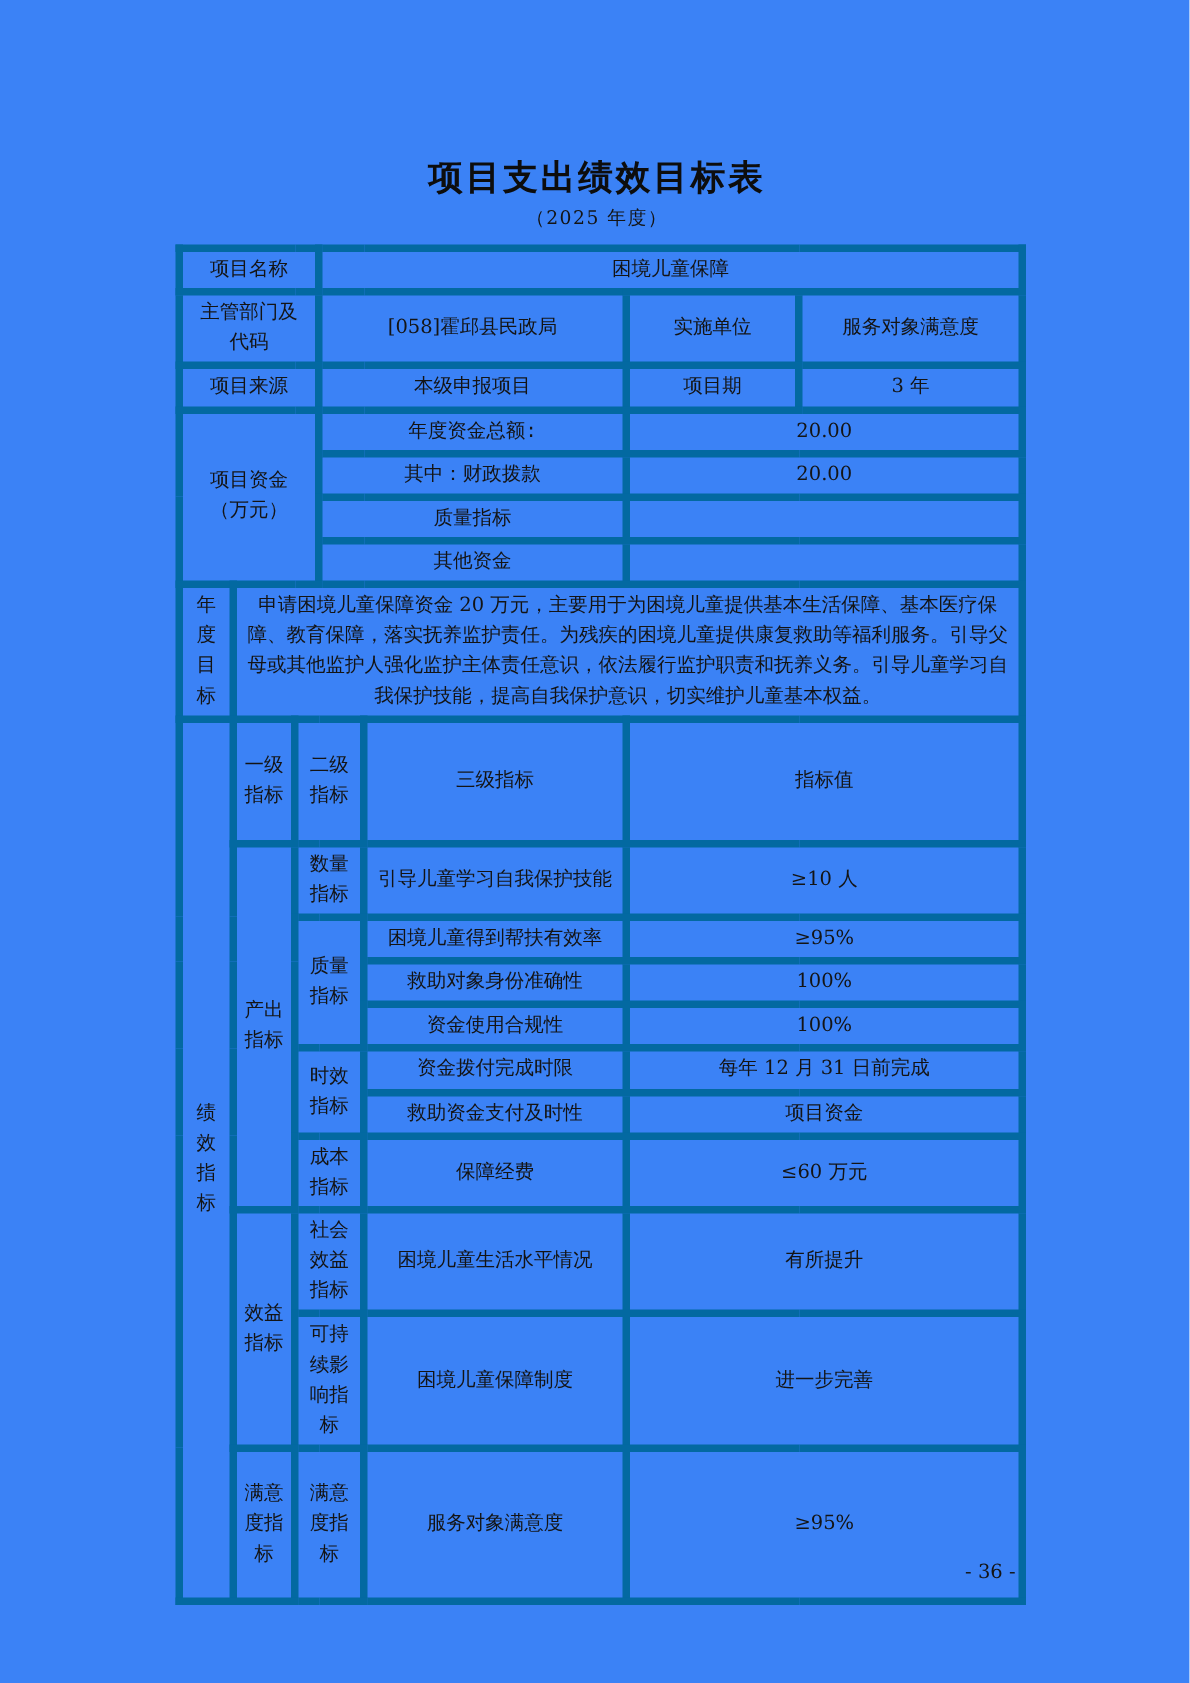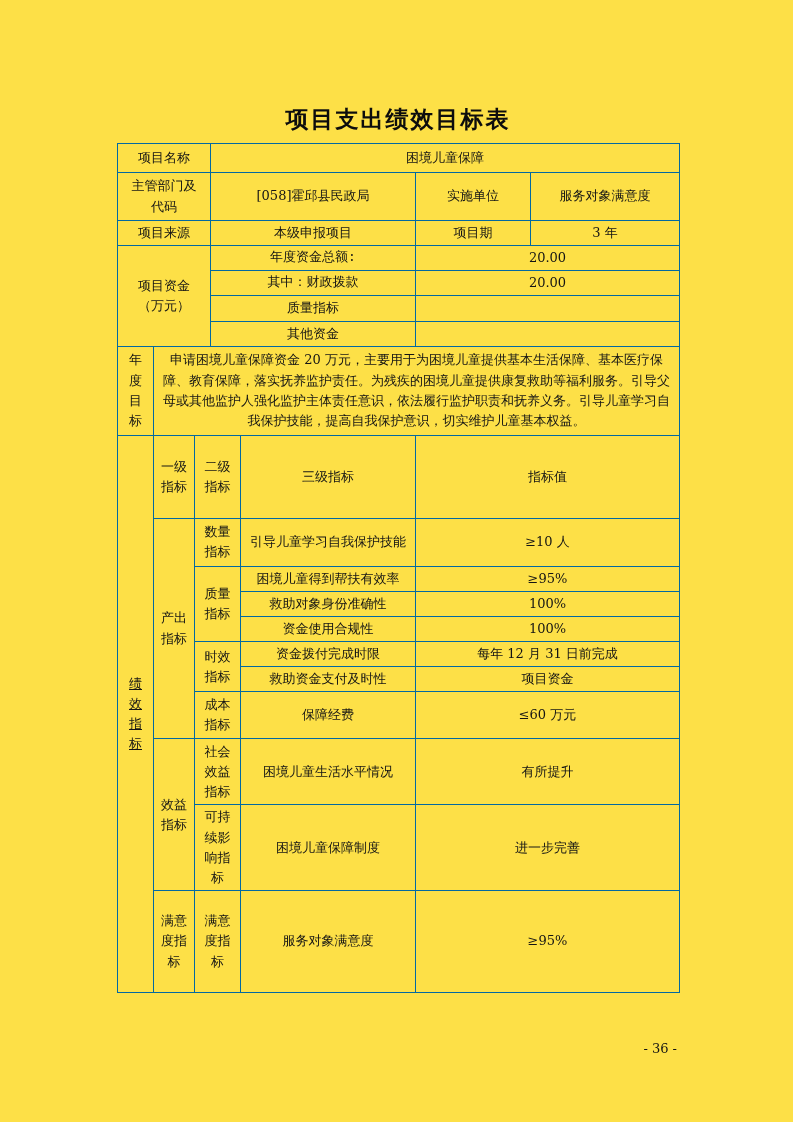--- a/index.html
+++ b/index.html
@@ -1,47 +1,48 @@
 <!DOCTYPE html>
 <html><head>
 <meta charset="utf-8">
 <style>
   html,body{margin:0;padding:0;background:#ffffff;}
   .page{
-    position:relative;width:793px;height:1122px;background:#fde047;
+    position:relative;width:793px;height:1122px;background:#3b82f6;
     font-family:"DejaVu Serif","Liberation Serif",serif;color:#141414;overflow:hidden;
   }
   .sheet{position:absolute;left:117px;top:0;width:562px;}
   .doc-title{
     margin:0;padding-top:104px;font-size:23px;line-height:30px;font-weight:bold;
     text-align:center;letter-spacing:2px;
     font-family:"DejaVu Sans","Liberation Sans",sans-serif;color:#0d0d0d;
   }
   .doc-subtitle{font-size:12.5px;line-height:18px;text-align:center;margin-top:2px;letter-spacing:1px;}
   table.main{border-collapse:collapse;table-layout:fixed;width:562px;margin-top:9px;}
   table.main td{
-    border:1px solid #0369a1;font-size:13px;text-align:center;vertical-align:middle;
+    border:5px solid #0369a1;font-size:13px;text-align:center;vertical-align:middle;
     padding:2px 5px;line-height:1.55;word-break:break-all;color:#141414;margin-top:28px;
   }
   td.pre{white-space:pre-line;}
   td.left{text-align:left;padding-left:14px;font-family:Liberation Mono, monospace;}
   td.right{text-align:right;padding-right:10px;}
   td.goal{text-align:justify;padding:5px 8px;line-height:21px;}
   td.vlabel{padding:2px 6px;line-height:21px;}
-  td.vperf{padding:2px 6px;line-height:26px;text-decoration:underline;}
+  td.vperf{padding:2px 6px;line-height:26px;}
   td.l3{padding:2px 10px;}
   .pagenum{position:absolute;top:1041px;right:116px;font-size:13px;line-height:16px;}
 </style>
 </head>
 <body>
 
 <div class="page">
   <div class="sheet">
 
     <h1 class="doc-title">项目支出绩效目标表</h1>
+    <div class="doc-subtitle">（2025 年度）</div>
 
     <table class="main">
       <colgroup>
         <col style="width:36px">
           <col style="width:41px">
           <col style="width:16px">
         <col style="width:30px">
           <col style="width:175px">
           <col style="width:115px">
           <col style="width:149px">

